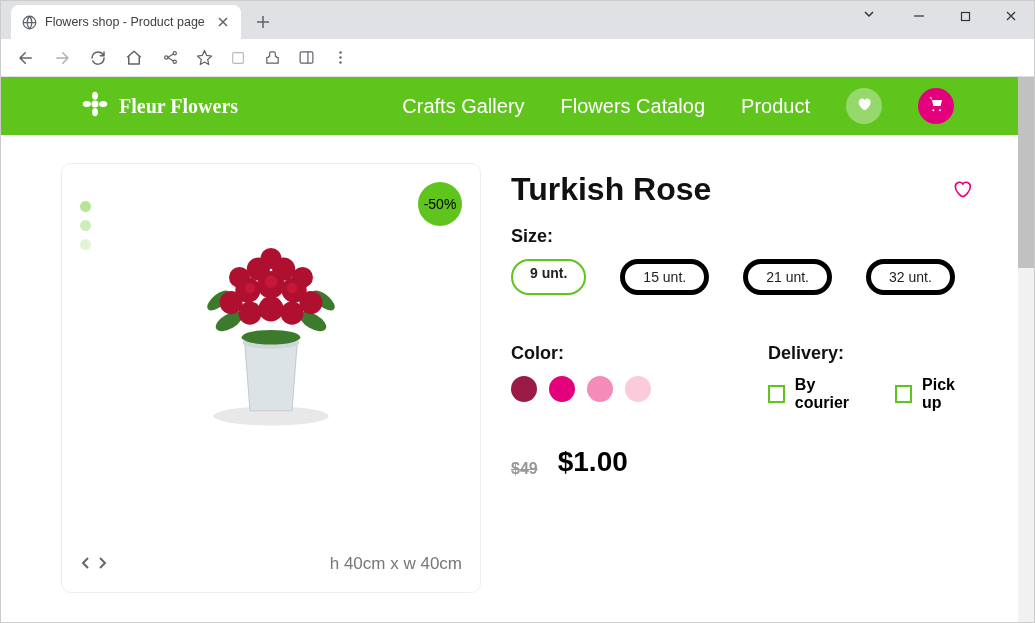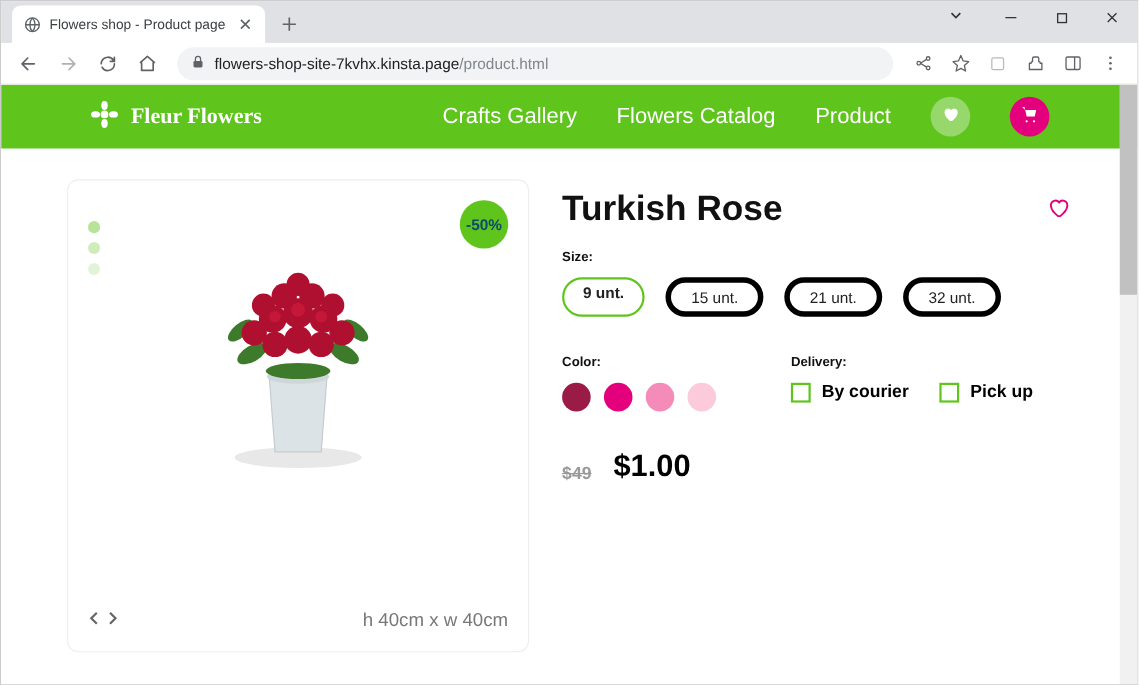--- a/index.html
+++ b/index.html
@@ -34,36 +34,36 @@
     .nav { margin-left: auto; display: flex; align-items: center; gap: 36px; }
     .nav a { color: #fff; font-size: 20px; text-decoration: none; cursor: pointer; }
     .icon-circle { width: 36px; height: 36px; border-radius: 50%; display: flex; align-items: center; justify-content: center; cursor: pointer; }
     .fav-circle { background: rgba(255,255,255,0.35); color: #fff; }
     .cart-circle { background: #e4007d; color: #fff; }
 
     .content { padding: 28px 60px; display: flex; gap: 30px; }
     .card-left { width: 420px; height: 430px; border: 1px solid #eee; border-radius: 10px; padding: 18px; position: relative; }
     .thumb-dots { position: absolute; left: 18px; top: 18px; display: flex; flex-direction: column; gap: 8px; }
     .dot { width: 11px; height: 11px; border-radius: 50%; }
-    .discount-badge { position: absolute; right: 18px; top: 18px; width: 44px; height: 44px; border-radius: 50%; background: #5fc41c; color: #0c4a6e; display: flex; align-items: center; justify-content: center; font-size: 14px; font-weight: 700; }
+    .discount-badge { position: absolute; right: 18px; top: 18px; width: 44px; height: 44px; border-radius: 50%; background: #5fc41c; color: #000000; display: flex; align-items: center; justify-content: center; font-size: 14px; font-weight: 400; }
     .product-img-wrap { width: 100%; height: 300px; display: flex; align-items: center; justify-content: center; }
     .dimensions { position: absolute; right: 18px; bottom: 18px; color: #777; font-size: 17px; }
     .carousel-arrows { position: absolute; left: 18px; bottom: 18px; display: flex; gap: 4px; color: #666; }
     .car-arrow { cursor: pointer; }
 
     .card-right { flex: 1; padding: 8px 0; }
     .title-row { display: flex; align-items: center; justify-content: space-between; }
     .product-title { font-size: 32px; color: #111; font-weight: 700; }
     .heart-outline { color: #e4007d; cursor: pointer; width: 22px; height: 22px; }
-    .section-label { font-size: 12px; font-weight: bold; margin-top: 18px; margin-bottom: 12px; color: #111; }
-    .size-row { display: flex; gap: 19px; }
+    .section-label { font-size: 18px; font-weight: bold; margin-top: 18px; margin-bottom: 12px; color: #111; }
+    .size-row { display: flex; gap: 34px; }
     .size-pill { border: 5px solid #000000; border-radius: 18px; padding: 5px 18px; font-size: 14px; color: #222; cursor: pointer; background: #fff; }
     .size-pill.active { border: 2px solid #5fc41c; padding: 4px 17px; font-weight: 600; }
 
-    .color-delivery-row { display: flex; gap: 68px; margin-top: 34px; }
+    .color-delivery-row { display: flex; gap: 117px; margin-top: 48px; }
     .color-section .section-label, .delivery-section .section-label { margin-top: 0; }
     .swatch-row { display: flex; gap: 12px; margin-top: 4px; }
     .swatch { width: 26px; height: 26px; border-radius: 50%; cursor: pointer; }
     .delivery-opts { display: flex; gap: 28px; margin-top: 4px; align-items: center; }
     .check-opt { display: flex; align-items: center; gap: 10px; cursor: pointer; }
     .chk { width: 18px; height: 18px; border: 2px solid #5fc41c; }
     .opt-text { font-size: 16px; font-weight: 600; }
 
     .price-row { display: flex; align-items: flex-end; gap: 20px; margin-top: 34px; }
     .old-price { color: #999; font-size: 16px; text-decoration: line-through; font-weight: 600; }
@@ -132,27 +132,20 @@
     <div class="tb-btn">
         <svg width="18" height="18" viewBox="0 0 24 24">
           <path d="M4 12a8 8 0 018-8 8 8 0 017 4M20 4v5h-5M20 12a8 8 0 01-15 4" stroke="#5f6368" stroke-width="2" fill="none" stroke-linecap="round"></path>
         </svg>
       </div>
     <div class="tb-btn">
         <svg width="18" height="18" viewBox="0 0 24 24">
           <path d="M3 11l9-8 9 8M5 10v10h14V10" stroke="#5f6368" stroke-width="2" fill="none" stroke-linejoin="round"></path>
         </svg>
       </div>
-    <div class="omnibox">
-      <span><svg width="14" height="14" viewBox="0 0 24 24">
-            <rect x="5" y="11" width="14" height="10" rx="2" fill="#5f6368"></rect>
-            <path d="M8 11V8a4 4 0 018 0v3" stroke="#5f6368" stroke-width="2" fill="none"></path>
-          </svg></span>
-      <span><span class="url-main">flowers-shop-site-7kvhx.kinsta.page</span><span class="url-path">/product.html</span></span>
-    </div>
     <div class="tb-right">
       <div class="tb-btn">
           <svg width="17" height="17" viewBox="0 0 24 24">
             <path d="M8 12l8-5m0 10l-8-5" stroke="#5f6368" stroke-width="1.7"></path>
             <circle cx="6" cy="12" r="2.3" stroke="#5f6368" stroke-width="1.7" fill="none"></circle>
             <circle cx="18" cy="6" r="2.3" stroke="#5f6368" stroke-width="1.7" fill="none"></circle>
             <circle cx="18" cy="18" r="2.3" stroke="#5f6368" stroke-width="1.7" fill="none"></circle>
           </svg>
         </div>
       <div class="tb-btn">

